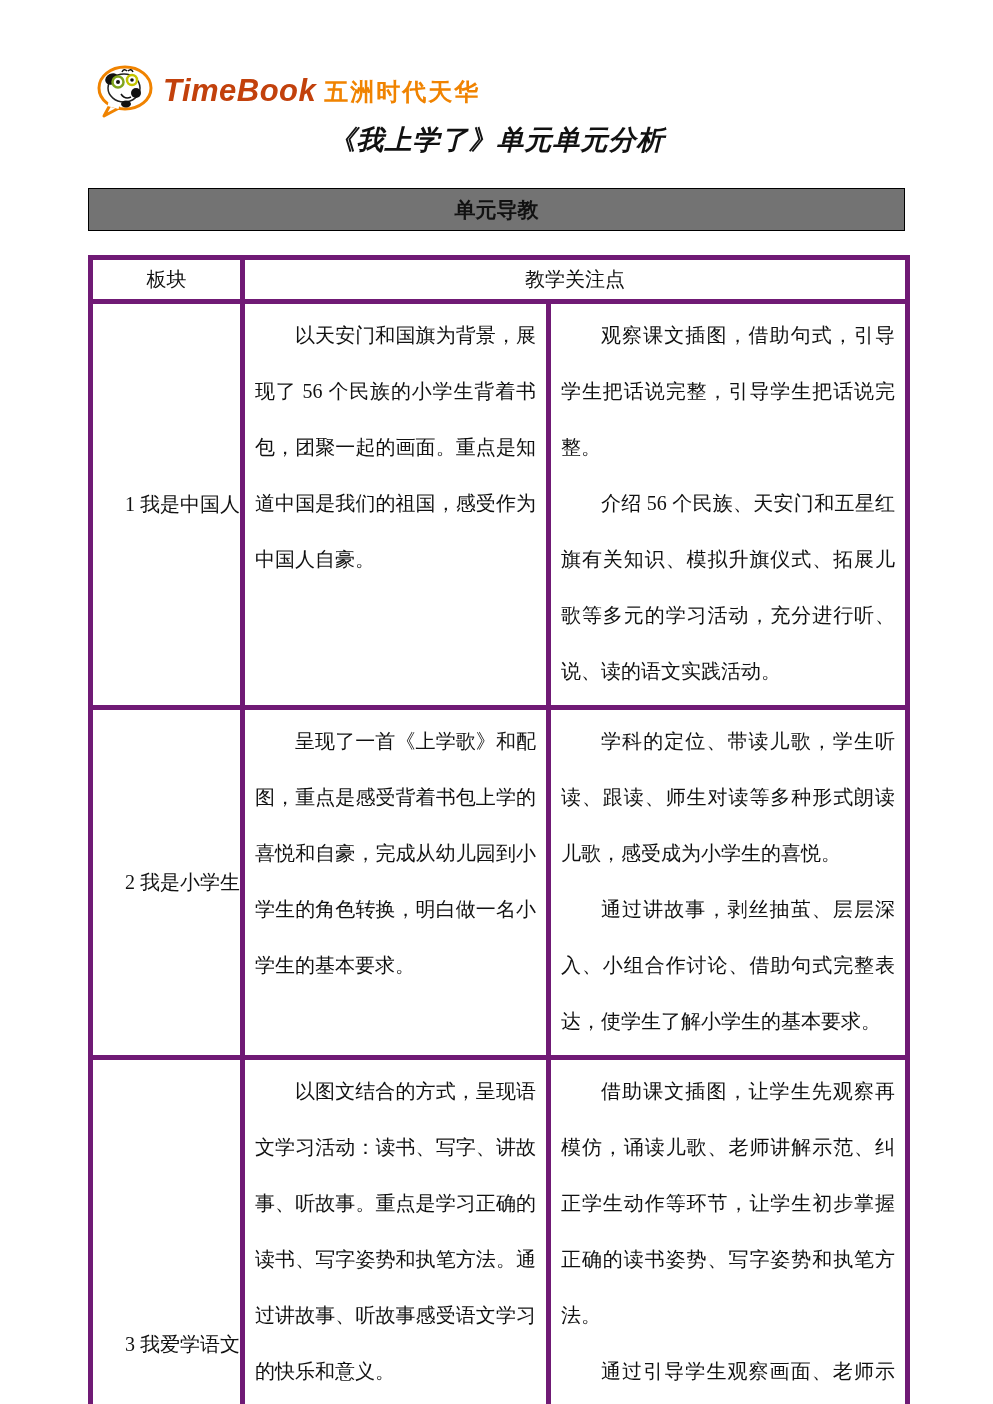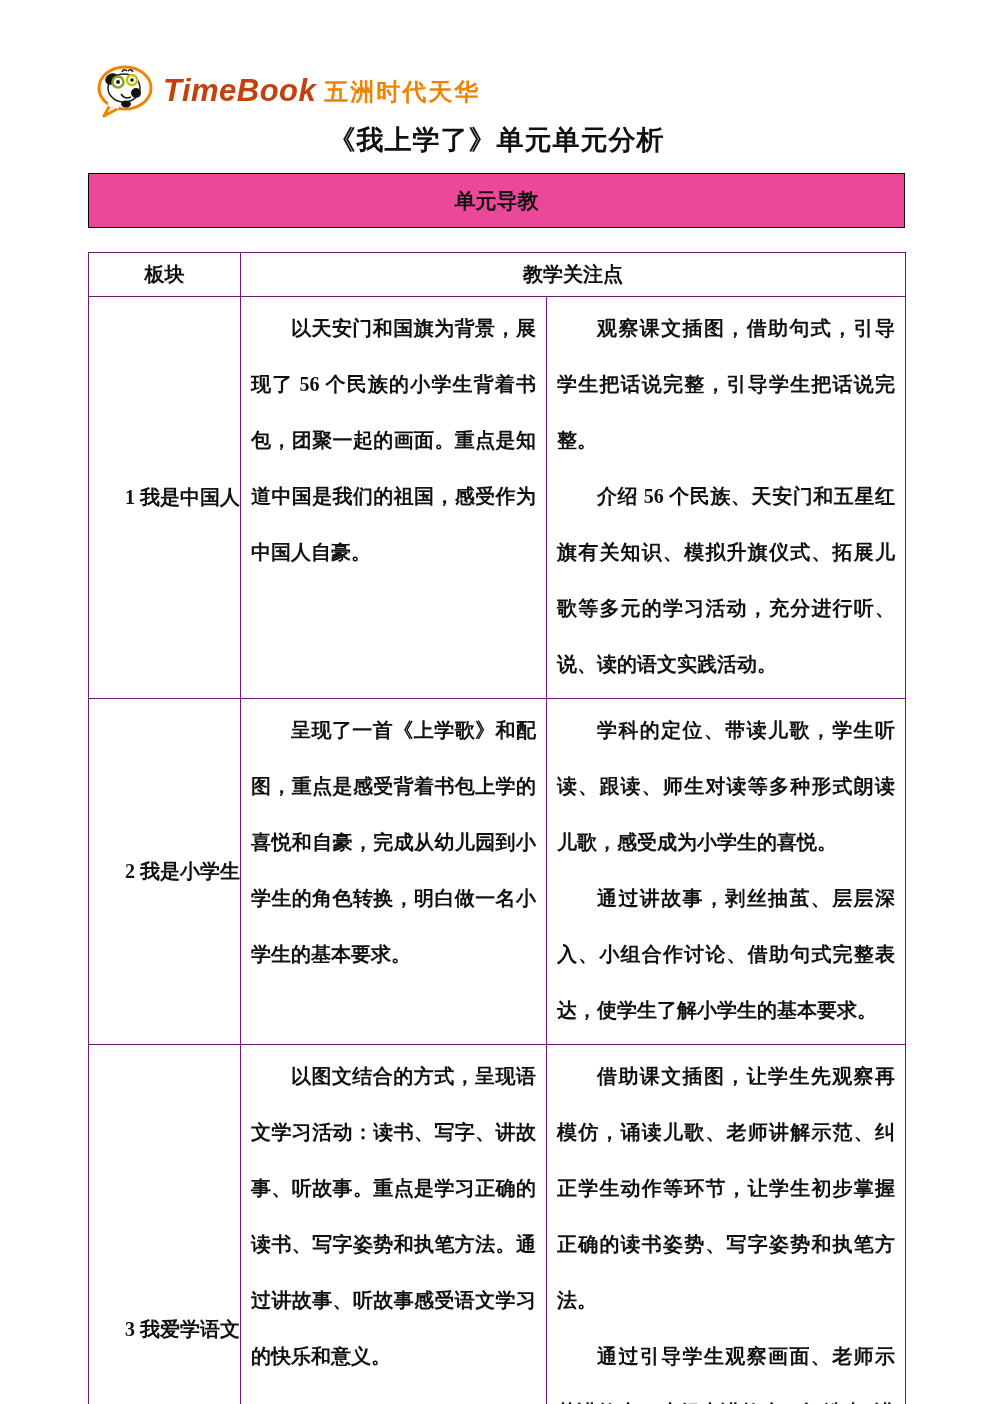--- a/index.html
+++ b/index.html
@@ -37,26 +37,27 @@
     letter-spacing: 2px;
     margin-left: 8px;
     padding-top: 2px;
   }
   .title {
     text-align: center;
     font-size: 27px;
     font-weight: bold;
     margin-top: 6px;
     letter-spacing: 1px;
+    font-style: italic;
   }
   .section-bar {
-    margin: 15px 0 0 88px;
+    margin: 30px 0 0 88px;
     width: 817px;
-    height: 55px;
-    background: #ec4899;
+    height: 43px;
+    background: #737373;
     border: 1px solid #000000;
     display: flex;
     align-items: center;
     justify-content: center;
     font-size: 21px;
     font-weight: bold;
   }
   .intro {
     margin: 11px 0 0 88px;
     width: 817px;
@@ -66,21 +67,21 @@
     text-justify: inter-ideograph;
     text-indent: 2em;
   }
   .unit-table {
     margin: 24px 0 0 88px;
     width: 817px;
     border-collapse: collapse;
     table-layout: fixed;
     font-size: 20px;
   }
-  .unit-table td { border: 1px solid #701a75; font-weight: bold; }
+  .unit-table td { border: 5px solid #701a75; }
   .col-module { width: 152px; }
   .col-summary { width: 306px; }
   .col-teaching { width: 359px; }
   .th-cell { text-align: center; height: 44px; font-weight: normal; }
   .module-cell { text-align: right; vertical-align: middle; }
   .text-cell { vertical-align: top; padding: 3px 10px 6px 10px; }
   .text-cell p {
     text-indent: 2em;
     text-align: justify;
     text-justify: inter-ideograph;

